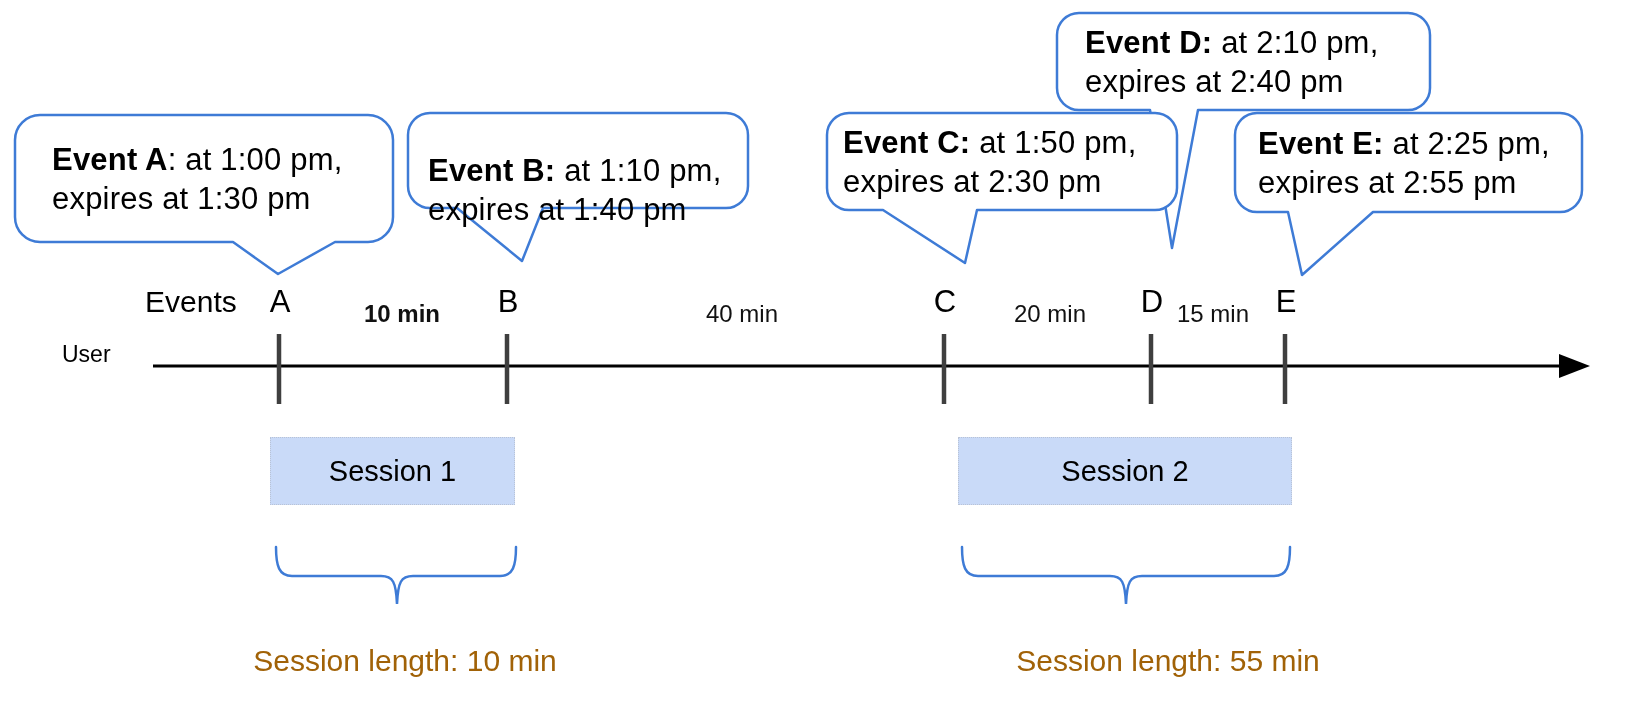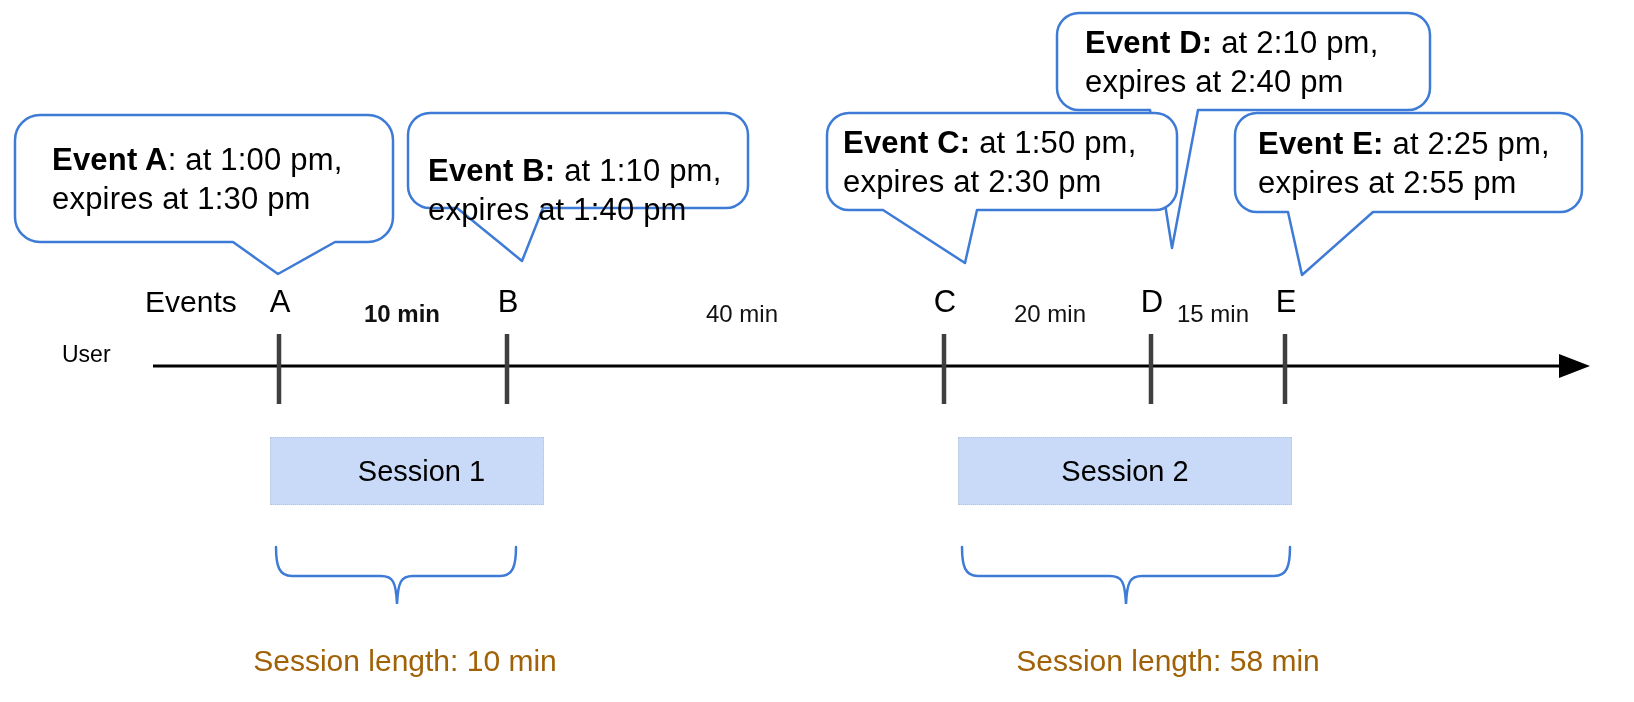--- a/index.html
+++ b/index.html
@@ -105,23 +105,23 @@
   <div class="tick-letter" style="left:508px;top:284px;">B</div>
   <div class="tick-letter" style="left:945px;top:284px;">C</div>
   <div class="tick-letter" style="left:1152px;top:284px;">D</div>
   <div class="tick-letter" style="left:1286px;top:284px;">E</div>
 
   <div class="gap-label" style="left:402px;top:300px;font-weight:bold;">10 min</div>
   <div class="gap-label" style="left:742px;top:300px;">40 min</div>
   <div class="gap-label" style="left:1050px;top:300px;">20 min</div>
   <div class="gap-label" style="left:1213px;top:300px;">15 min</div>
 
-  <div class="session-box" style="left:270px;top:437px;width:243px;height:66px;padding-left:29px;">
+  <div class="session-box" style="left:270px;top:437px;width:243px;height:66px;">
     <span>Session 1</span>
   </div>
   <div class="session-box" style="left:958px;top:437px;width:332px;height:66px;align-items:center;">
     <span>Session 2</span>
   </div>
 
   <div class="session-length" style="left:405px;top:644px;">Session length: 10 min</div>
-  <div class="session-length" style="left:1168px;top:644px;">Session length: 58 min</div>
+  <div class="session-length" style="left:1168px;top:644px;">Session length: 55 min</div>
 
 </div>
 
 </body></html>

